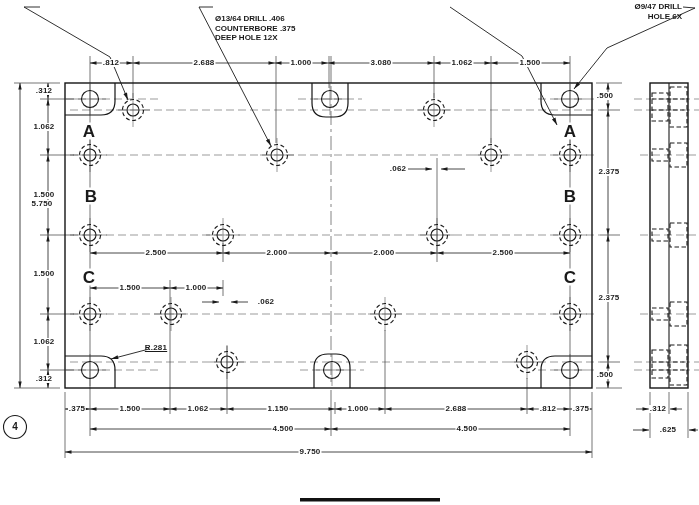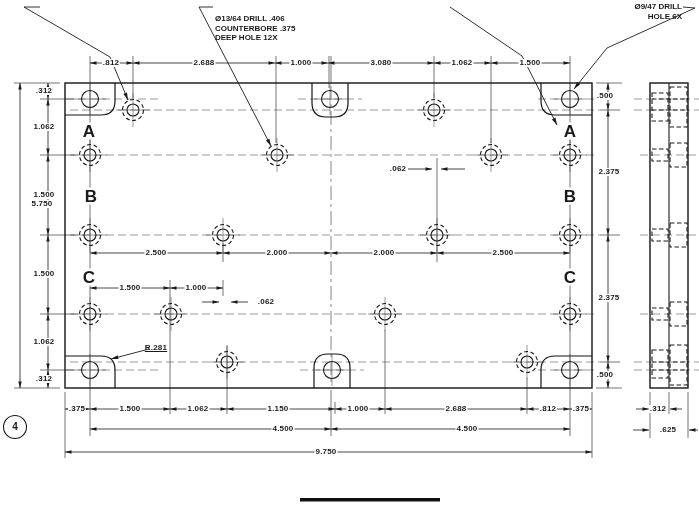--- a/index.html
+++ b/index.html
@@ -274,20 +274,20 @@
 <div class="dim" style="left:77px;top:409px;">.375</div>
 <div class="dim" style="left:130px;top:409px;">1.500</div>
 <div class="dim" style="left:198px;top:409px;">1.062</div>
 <div class="dim" style="left:278px;top:409px;">1.150</div>
 <div class="dim" style="left:358px;top:409px;">1.000</div>
 <div class="dim" style="left:456px;top:409px;">2.688</div>
 <div class="dim" style="left:548px;top:409px;">.812</div>
 <div class="dim" style="left:581px;top:409px;">.375</div>
 <div class="dim" style="left:283px;top:429px;">4.500</div>
 <div class="dim" style="left:467px;top:429px;">4.500</div>
-<div class="dim" style="left:326px;top:452px;text-align:right;">9.750</div>
+<div class="dim" style="left:310px;top:452px;text-align:right;">9.750</div>
 
 <div class="dim" style="left:658px;top:409px;">.312</div>
 <div class="dim" style="left:668px;top:430px;">.625</div>
 
 <div class="sheetnum" style="left:15px;top:427px;">4</div>
 
 </div>
 
 </body></html>

